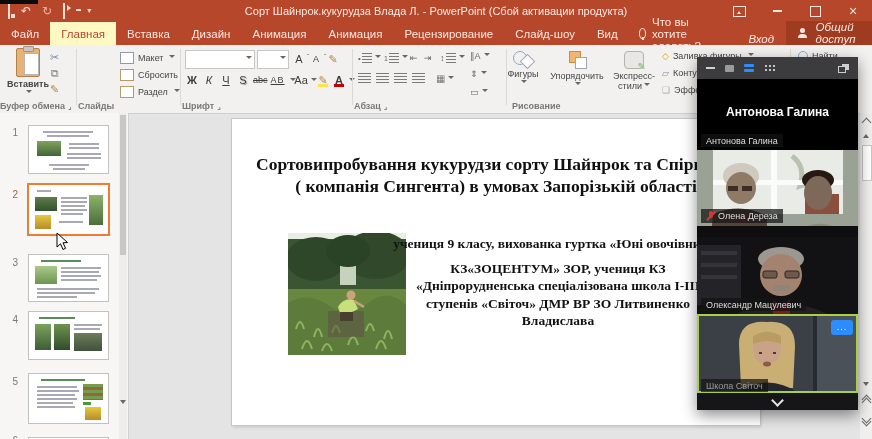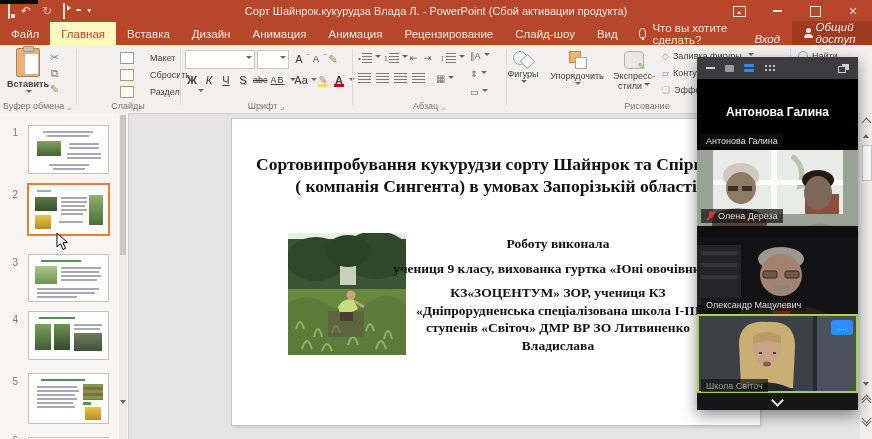--- a/index.html
+++ b/index.html
@@ -25,38 +25,38 @@
   .min-ico{width:9px;height:1.5px;background:#fbe7e0;}
   
   .tabbar{position:absolute;left:0;top:22px;width:872px;height:23px;background:#b7472a;display:flex;align-items:stretch;color:#fbe7e0;font-size:11.5px;}
   .tab{padding:0 11px;display:flex;align-items:center;white-space:nowrap;}
   .tab.active{background:#fef9c3;color:#b7472a;}
   .assist{display:flex;align-items:center;gap:6px;padding:0 10px;color:#fbe7e0;}
   .bulb{width:9px;height:9px;border:1.3px solid #fbe7e0;border-radius:50%;position:relative;}
   .bulb::after{content:"";position:absolute;left:2.5px;top:8px;width:2px;height:3px;background:#fbe7e0;}
   .tab-right{margin-left:auto;display:flex;align-items:flex-end;font-style:italic;}
   .signin{display:flex;align-items:center;padding:0 12px;}
-  .share{display:flex;align-items:center;gap:6px;padding:0 12px;background:#9e3b20;}
+  .share{display:flex;align-items:center;gap:12px;padding:0 12px;background:#9e3b20;}
   .person-ico{width:10px;height:10px;position:relative;}
   .person-ico::before{content:"";position:absolute;left:2px;top:0;width:5px;height:5px;border-radius:50%;background:#fbe7e0;}
   .person-ico::after{content:"";position:absolute;left:0;top:5.5px;width:9px;height:4.5px;border-radius:4px 4px 0 0;background:#fbe7e0;}
   
   .ribbon{position:absolute;left:0;top:45px;width:872px;height:68px;background:#f3f1f0;border-bottom:1px solid #d2cfcd;color:#444;font-size:9px;}
   .gsep{position:absolute;top:4px;bottom:8px;width:1px;background:#dcdad8;}
-  .glabel{position:absolute;bottom:2px;font-size:9px;color:#7a7876;text-align:center;white-space:nowrap;}
+  .glabel{position:absolute;bottom:2px;font-size:9px;color:#7a7876;text-align:left;white-space:nowrap;font-weight:bold;}
   .dlg{color:#8a8886;font-size:8px;margin-left:3px;}
   .bigbtn{position:absolute;top:3px;display:flex;flex-direction:column;align-items:center;gap:2px;color:#444;}
   .dd{display:inline-block;width:0;height:0;border:3px solid transparent;border-top:3.5px solid #6a6866;vertical-align:middle;margin-left:2px;position:relative;top:2px;}
   .clip-ico{width:22px;height:27px;background:#e8b176;border:1px solid #b5804a;border-radius:2px;position:relative;}
   .clip-ico::before{content:"";position:absolute;left:6px;top:-3px;width:9px;height:4px;background:#c9c5c2;border:1px solid #9a968f;border-radius:1px;}
   .clip-ico::after{content:"";position:absolute;left:7px;top:4px;width:13px;height:20px;background:#fff;border:1px solid #b9b5b0;}
   .smallcol{position:absolute;display:flex;flex-direction:column;gap:3px;align-items:center;color:#7a6a55;}
   .newslide-ico{width:24px;height:20px;background:#fff;border:1px solid #aaa;position:relative;}
   .newslide-ico::before{content:"✦";position:absolute;left:-6px;top:-7px;color:#e9a13b;font-size:10px;}
-  .menu-item{position:absolute;display:flex;align-items:center;gap:16px;white-space:nowrap;color:#444;}
+  .menu-item{position:absolute;display:flex;align-items:center;gap:4px;white-space:nowrap;color:#444;}
   .mini{width:12px;height:10px;border:1px solid #8f9bb0;background:#fff;display:inline-block;}
   .fontbox{position:absolute;height:17px;background:#fff;border:1px solid #c8c6c4;}
   .fontbox .dd{position:absolute;right:2px;top:5px;}
   .fbtn{display:inline-block;min-width:14px;text-align:center;font-size:11px;color:#3f3d3b;line-height:15px;}
   .b{font-weight:bold}.i{font-style:italic}.u{text-decoration:underline}
   .sh{text-shadow:1px 1px 1px #999;}
   .st{text-decoration:line-through;font-size:9px;}
   .sp{font-size:9px;letter-spacing:1px;text-decoration:underline;}
   .colA{position:relative;}
   .colA::after{content:"";position:absolute;left:2px;right:2px;bottom:1px;height:3px;background:#c00000;}
@@ -450,21 +450,20 @@
           <path d="M88 116 q5 -16 10 0"></path>
           <path d="M34 118 q5 -14 10 0"></path>
       </g>
       <rect x="40" y="78" width="36" height="26" fill="#5c5244" opacity=".55"></rect>
       <circle cx="63" cy="62" r="4.5" fill="#caa27d"></circle>
       <path d="M50 74 Q56 64 66 67 L70 76 Q60 82 52 80 Z" fill="#c7df7c"></path>
       <rect x="52" y="79" width="13" height="9" fill="#49412f"></rect>
       <path d="M66 68 L76 74" stroke="#caa27d" stroke-width="2.5"></path>
     </svg>
     <div class="slide-body">
-      <p>Роботу виконала</p>
       <p>учениця 9 класу, вихованка гуртка «Юні овочівники»</p>
       <p>КЗ«ЗОЦЕНТУМ» ЗОР, учениця КЗ «Дніпрорудненська спеціалізована школа І-ІІІ ступенів «Світоч» ДМР ВР ЗО Литвиненко Владислава</p>
     </div>
   </div>
 
   <div class="rstrip">
     <div class="rs-item" style="top:1px;">
         <span class="chev up"></span>
       </div>
     <div class="rs-item" style="top:16px;">

